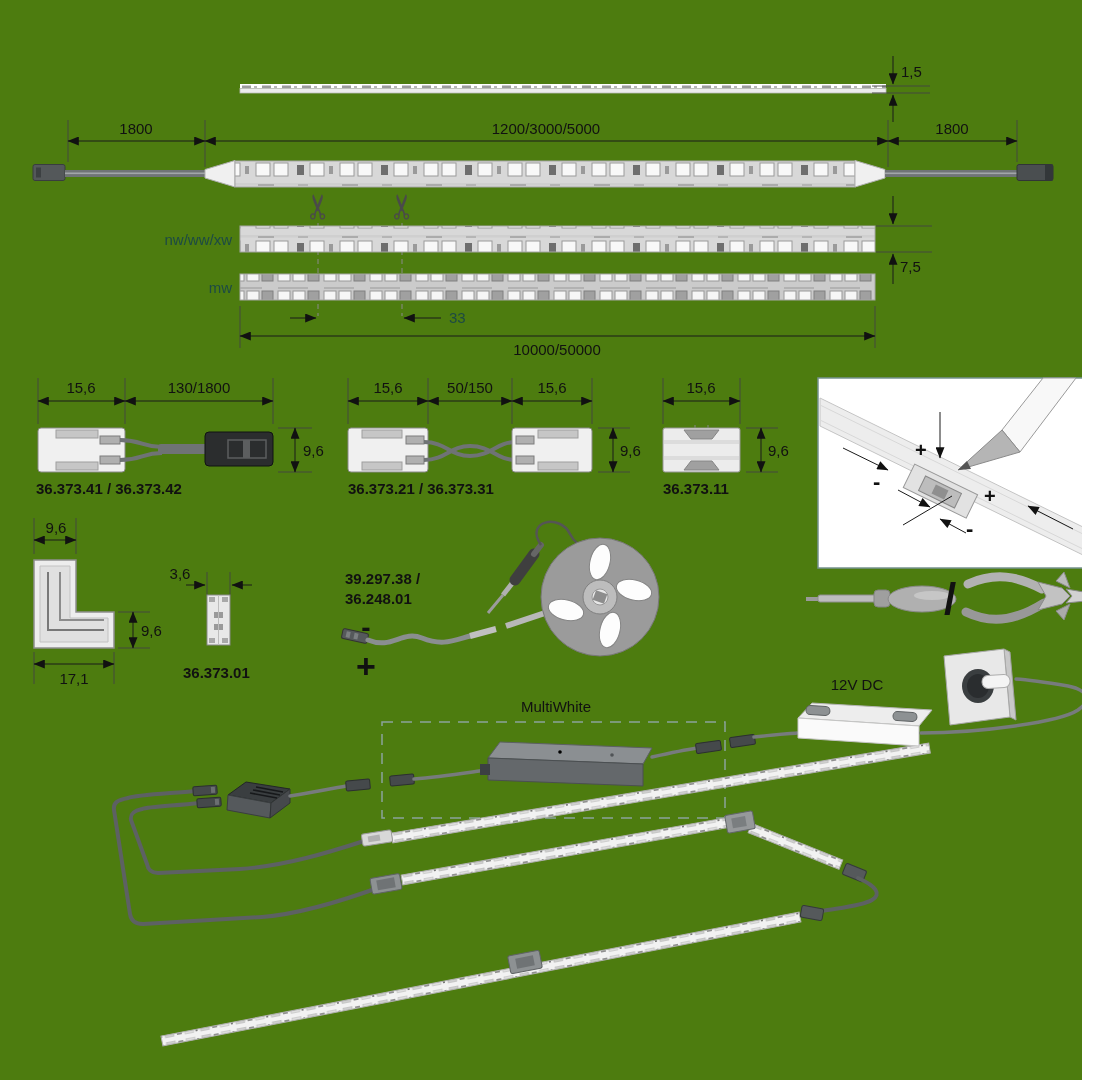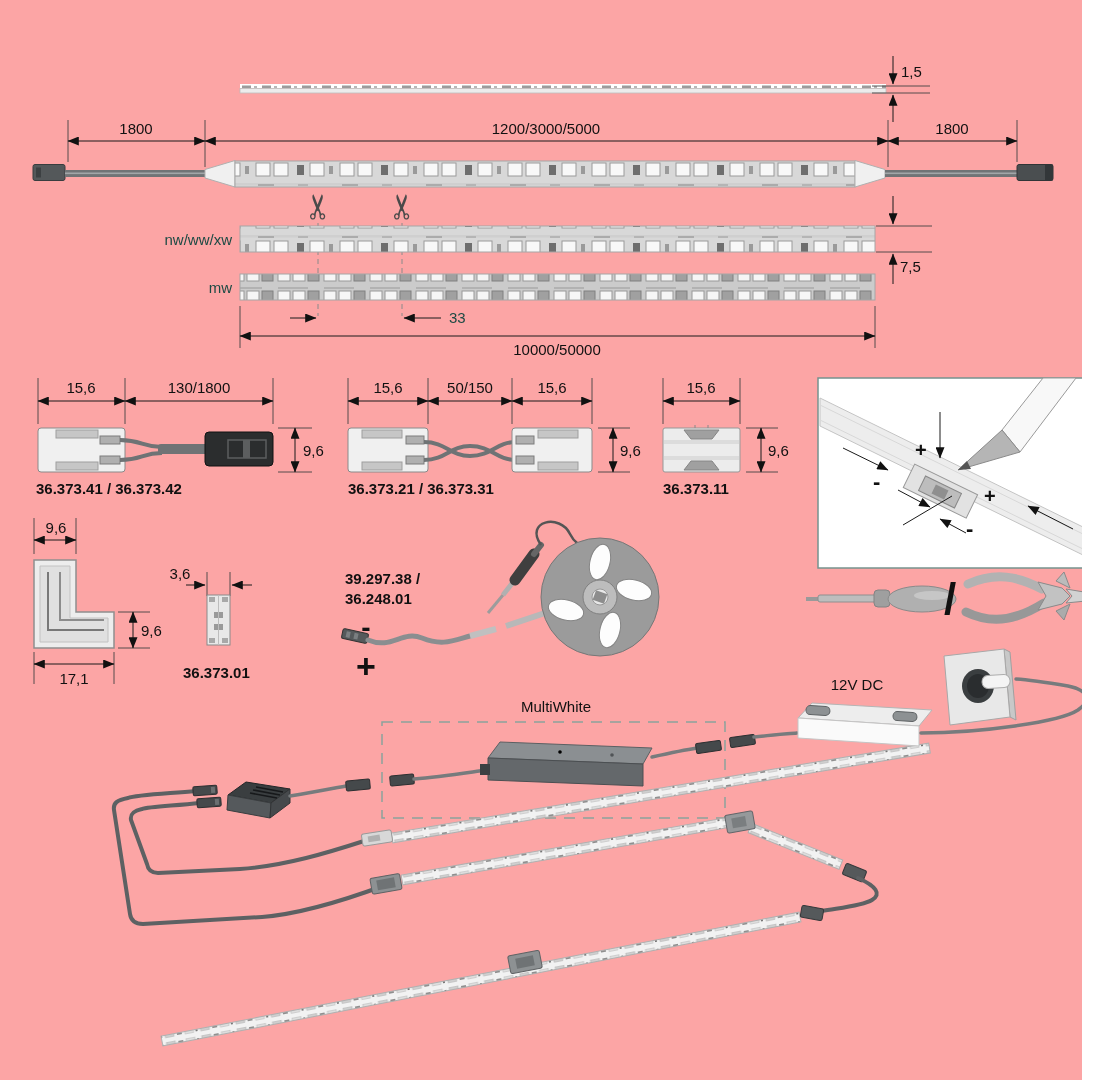--- a/index.html
+++ b/index.html
@@ -1,16 +1,16 @@
 <!DOCTYPE html>
 <html><head>
 <meta charset="utf-8">
 <style>
   html,body{margin:0;padding:0;background:#fff}
-  .canvas{position:relative;width:1082px;height:1080px;background:#fca5a5;overflow:hidden;
+  .canvas{position:relative;width:1082px;height:1080px;background:#4d7c0f;overflow:hidden;
           font-family:"Liberation Sans",sans-serif}
   svg{display:block}
   svg text{font-family:"Liberation Sans",sans-serif}
   .dim{stroke:#1a1a1a;stroke-width:1;fill:none}
   .ext{stroke:#444;stroke-width:0.9;fill:none}
   .dimtxt{font-size:15px;fill:#111}
   .part{font-size:15px;font-weight:bold;fill:#111}
   .teal{fill:#1d4a44}
   .cable{stroke:#5d6163;stroke-width:4;fill:none;stroke-linecap:round}
   .wire2{stroke:#777b7d;stroke-width:3.5;fill:none;stroke-linecap:round}

